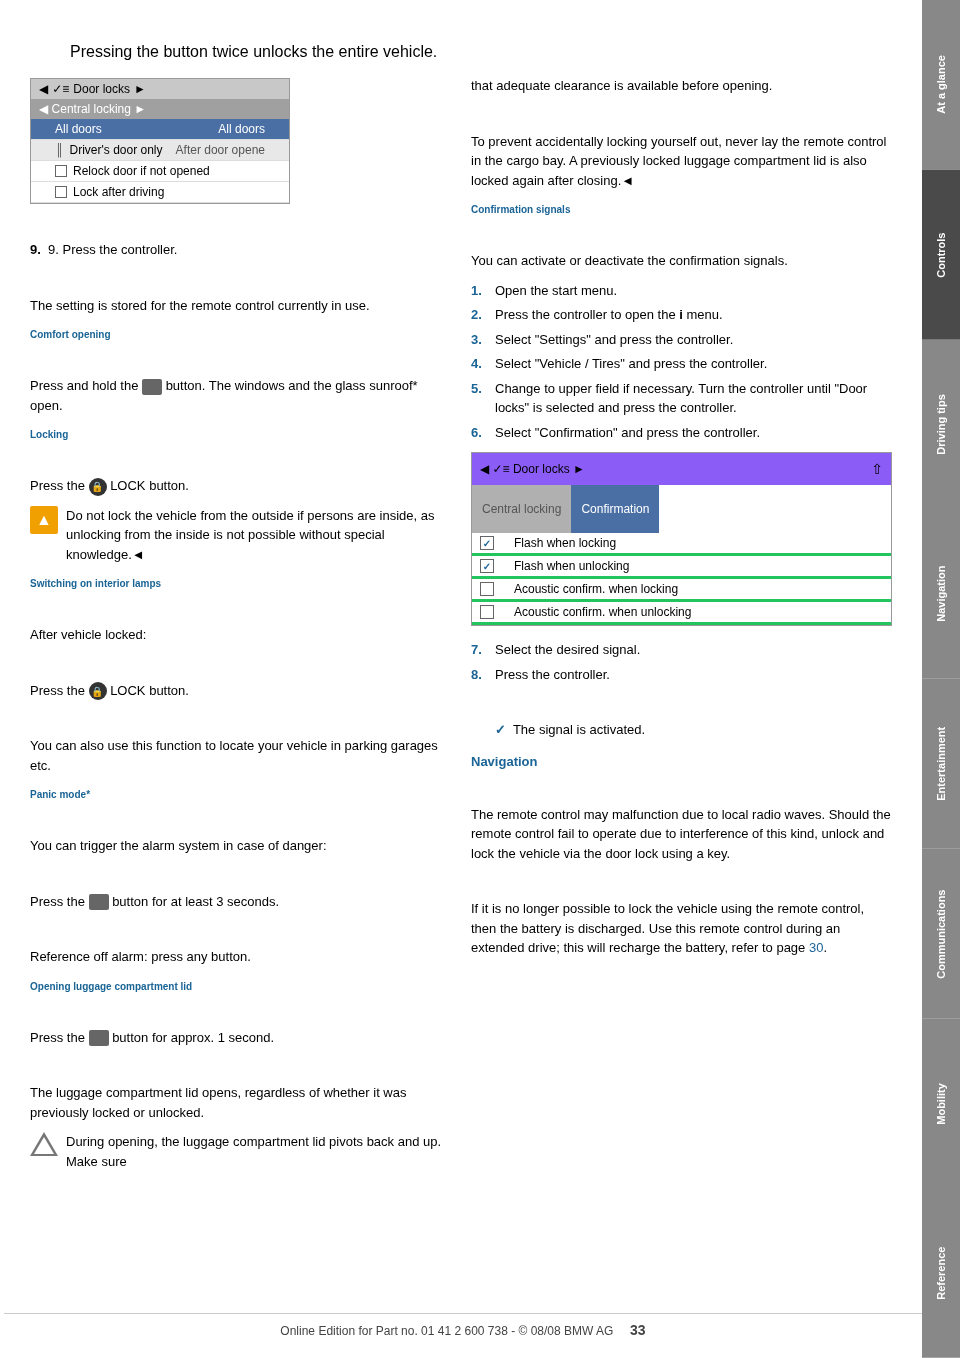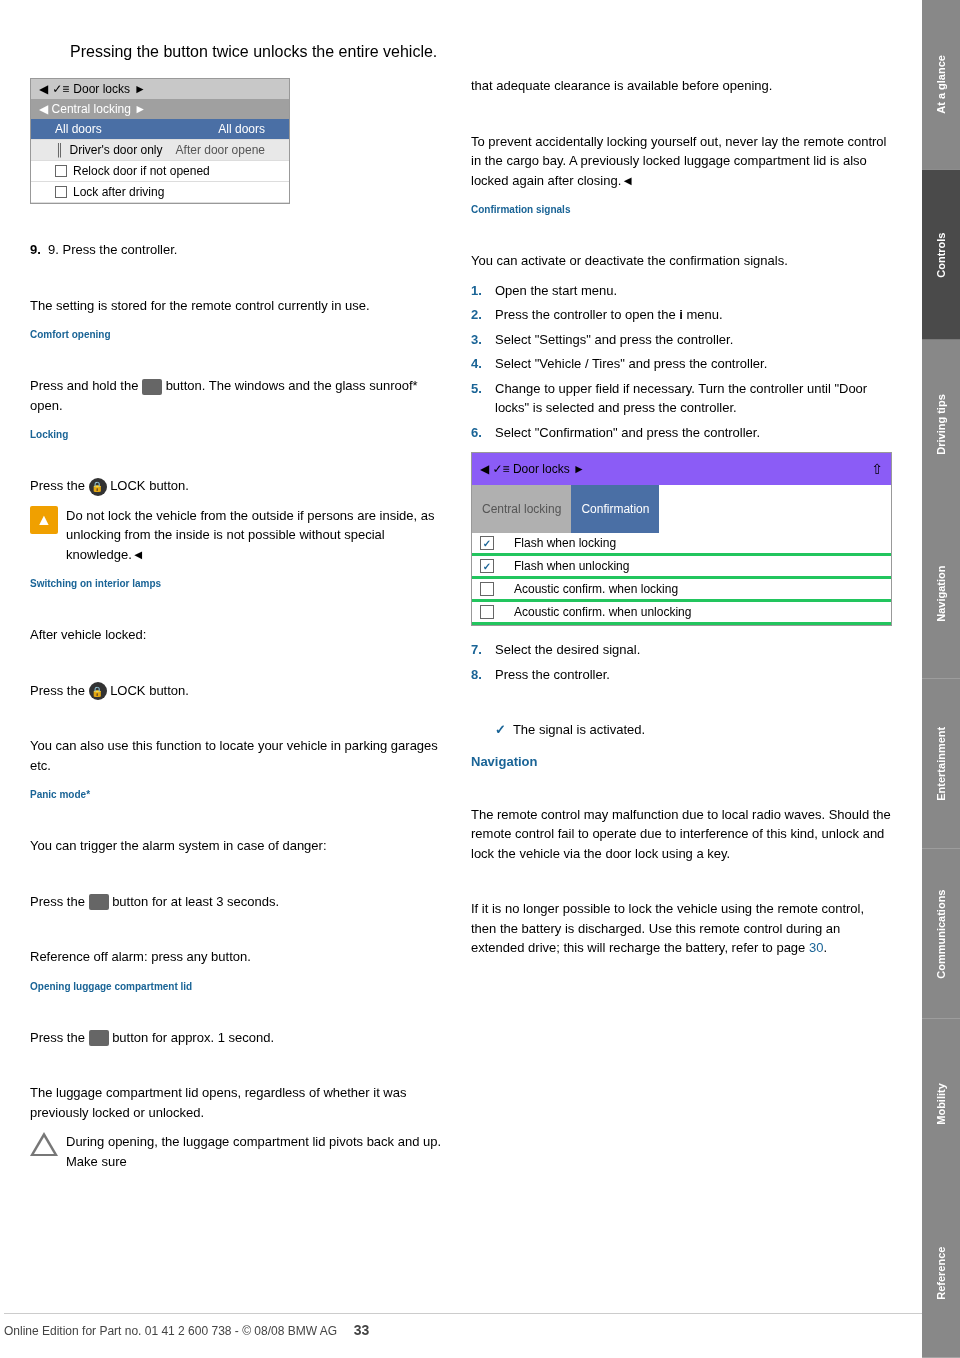--- a/index.html
+++ b/index.html
@@ -188,20 +188,21 @@
       font-weight: bold;
       min-width: 18px;
     }
 
     
     .page-footer {
       position: absolute;
       bottom: 20px;
       left: 4px;
       right: 38px;
+      text-align: center;
       font-size: 12px;
       color: #444;
       border-top: 1px solid #ccc;
       padding-top: 8px;
     }
 
     
     .conf-screenshot {
       border: 1px solid #999;
       margin: 10px 0 14px 0;

